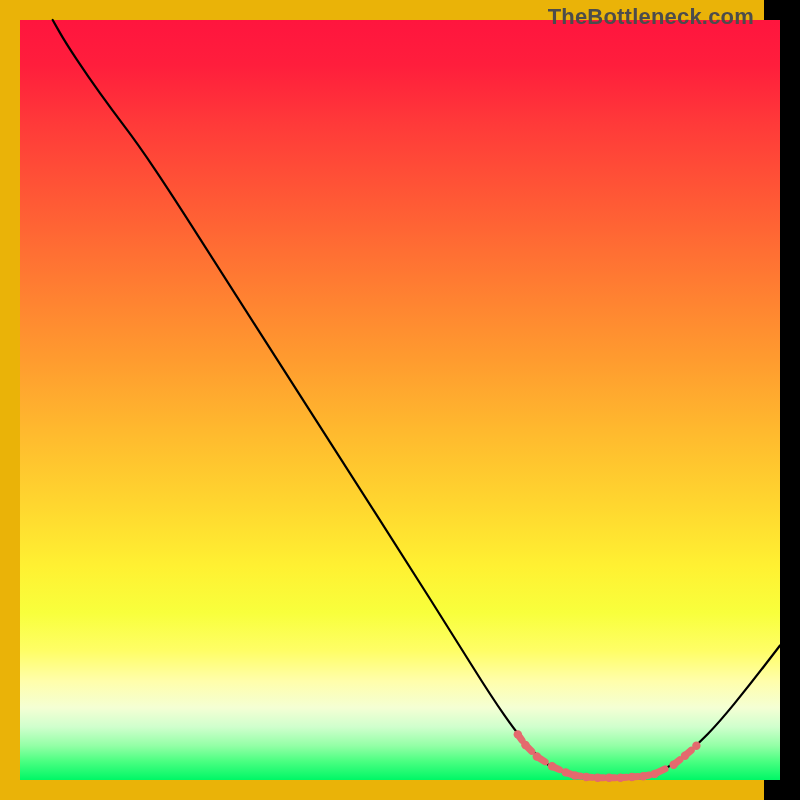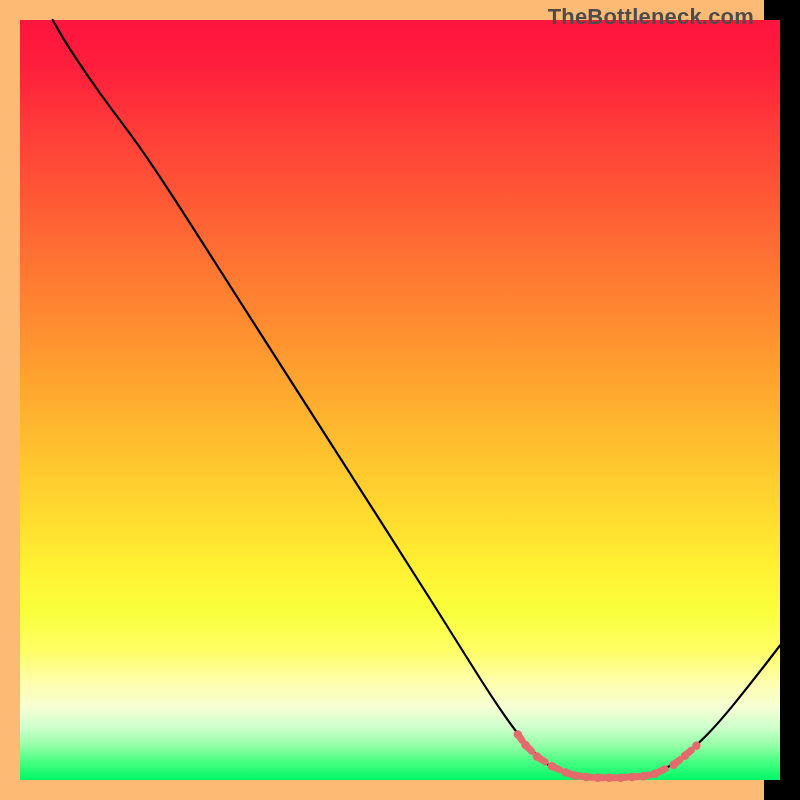--- a/index.html
+++ b/index.html
@@ -8,21 +8,21 @@
     width: 800px;
     height: 800px;
     background: #000;
     overflow: hidden;
     font-family: Arial, Helvetica, sans-serif;
   }
   .frame {
     position: relative;
     width: 764px;
     height: 800px;
-    background: #fdba74;
+    background: #eab308;
   }
   .watermark {
     position: absolute;
     top: 4px;
     right: 10px;
     color: #4c4c4c;
     font-size: 22px;
     font-weight: 600;
     letter-spacing: 0.2px;
     z-index: 5;

